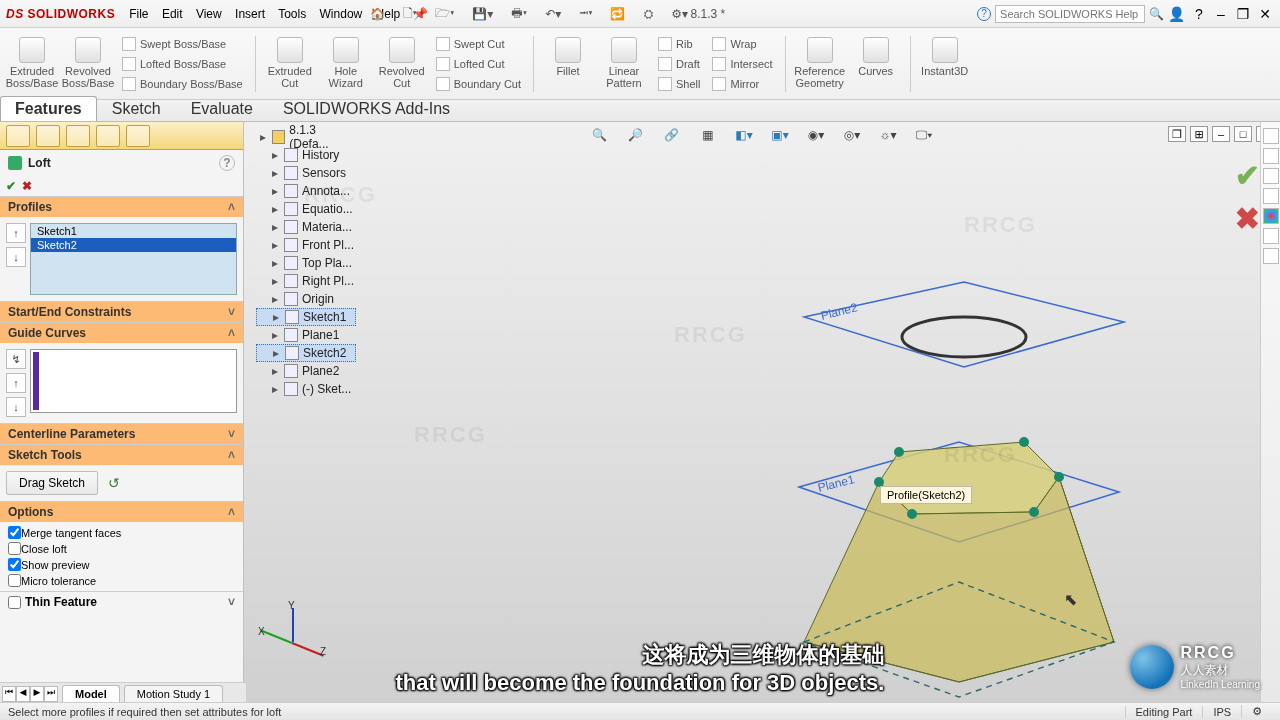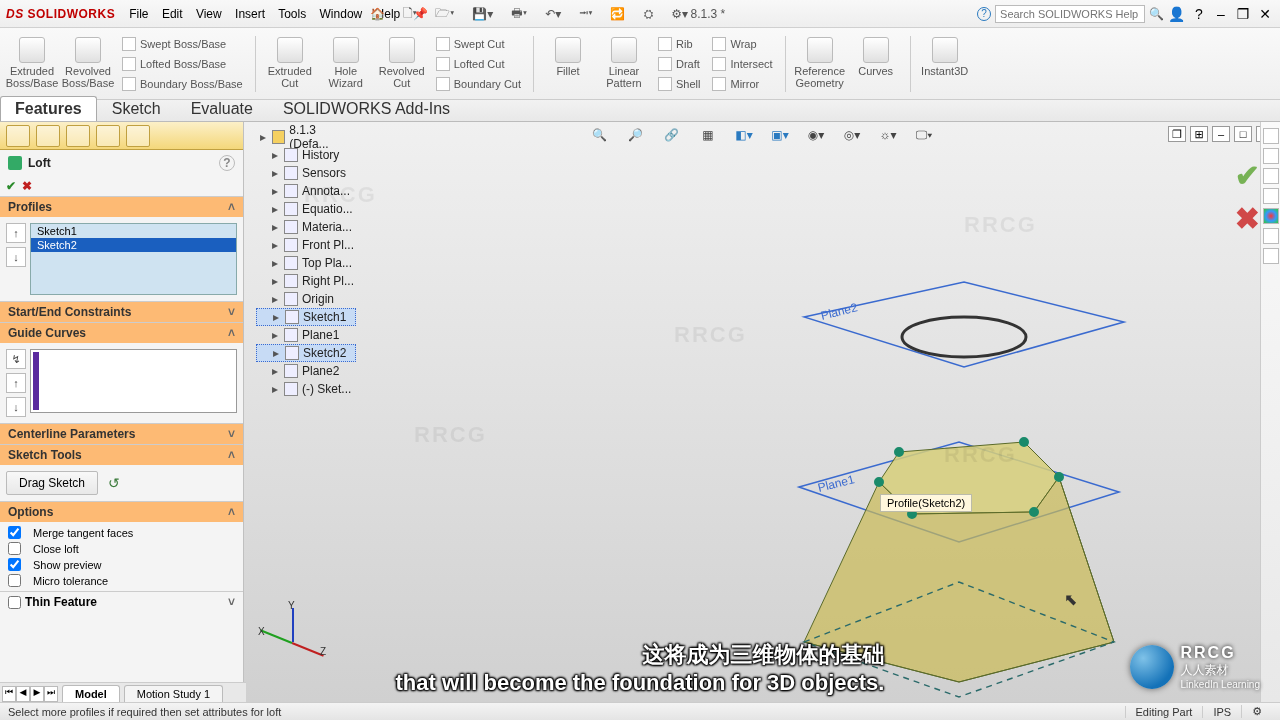--- a/index.html
+++ b/index.html
@@ -54,21 +54,21 @@
 .listbox .li.sel { background:#1a5fbf; color:#fff; }
 .guidesbody { padding:6px; display:flex; gap:4px; }
 .guidelist { flex:1; height:64px; border:1px solid #999; background:#fff; position:relative; }
 .guidelist::before{ content:""; position:absolute; left:2px; top:2px; bottom:2px; width:6px; background:#5a2a9e; }
 .gtlabel { padding:4px 16px 2px 16px; color:#444; font-size:11px; }
 .gtdrop { margin:0 8px 6px 30px; height:20px; border:1px solid #bbb; background:#eee; padding:2px 6px; font-size:11px; color:#333; }
 .skbtnrow { padding:6px; display:flex; align-items:center; gap:10px; }
 .skbtn { padding:4px 12px; border:1px solid #bbb; background:linear-gradient(#f8f8f8,#e8e8e8); border-radius:2px; cursor:pointer; }
 .refresh { color:#3a7a3a; font-size:14px; }
 .optbody { padding:4px 8px; display:flex; flex-direction:column; gap:3px; }
-.chkrow { display:flex; align-items:center; gap:12px; font-size:11px; }
+.chkrow { display:flex; align-items:center; gap:0; font-size:11px; }
 .chkrow input { margin:0; }
 .thinrow { padding:3px 8px; font-weight:bold; display:flex; align-items:center; }
 .thinrow input{ margin-right:4px; }
 
 
 .ftree { position:absolute; left:256px; top:128px; width:100px; font-size:12px; color:#222; background:rgba(255,255,255,0); }
 .ftree .fn { height:18px; display:flex; align-items:center; gap:4px; padding-left:4px; cursor:pointer; }
 .ftree .fn .tw { width:8px;color:#555; }
 .ftree .fn .fi { width:14px;height:14px;border:1px solid #888; background:#eef; }
 .ftree .fn.selected { background:#c7dbf5; border:1px dotted #3a6acf; }
@@ -84,21 +84,21 @@
 .okX .big { font-size:30px; font-weight:bold; }
 .okX .yes{ color:#77b255; }
 .okX .no{ color:#d04848; }
 
 .triad { position:absolute; left:20px; bottom:48px; width:60px; height:60px; }
 .triad .axz{ position:absolute; left:28px; top:48px; width:34px; height:2px; background:#c02020; transform-origin:left; transform:rotate(22deg);}
 .triad .axx{ position:absolute; left:28px; top:48px; width:34px; height:2px; background:#20a020; transform-origin:left; transform:rotate(-158deg);}
 .triad .axy{ position:absolute; left:28px; top:48px; width:2px; height:34px; background:#2040c0; transform-origin:top; transform:rotate(180deg);}
 .triad .lbl{ position:absolute; font-size:10px; color:#333; }
 
-.profilelabel { position:absolute; left:636px; top:364px; padding:2px 6px; background:#fff7dd; border:1px solid #bba; font-size:11px;margin-top:8px; }
+.profilelabel { position:absolute; left:636px; top:364px; padding:2px 6px; background:#fff7dd; border:1px solid #bba; font-size:11px; }
 
 
 .rstrip { position:absolute; top:0; right:0; bottom:0; width:20px; background:linear-gradient(#fafafa,#e8e8e8); border-left:1px solid #ccc; display:flex; flex-direction:column; align-items:center; gap:4px; padding-top:6px; }
 .rstrip span{ width:16px;height:16px;border:1px solid #bbb; background:#fff; display:block; }
 
 
 .statusbar { position:absolute; bottom:0; left:0; right:0; height:18px; background:linear-gradient(#f4f4f4,#e4e4e4); border-top:1px solid #ccc; font-size:11px; color:#333; display:flex; align-items:center; padding:0 8px; }
 .statusbar .sp { flex:1; }
 .statusbar .cell{ padding:0 10px; border-left:1px solid #ccc; }
 .bottomtabs { position:absolute; bottom:18px; left:0; height:20px; display:flex; align-items:flex-end; font-size:11px; background:#e8e8e8; width:246px; border-top:1px solid #ccc;}

